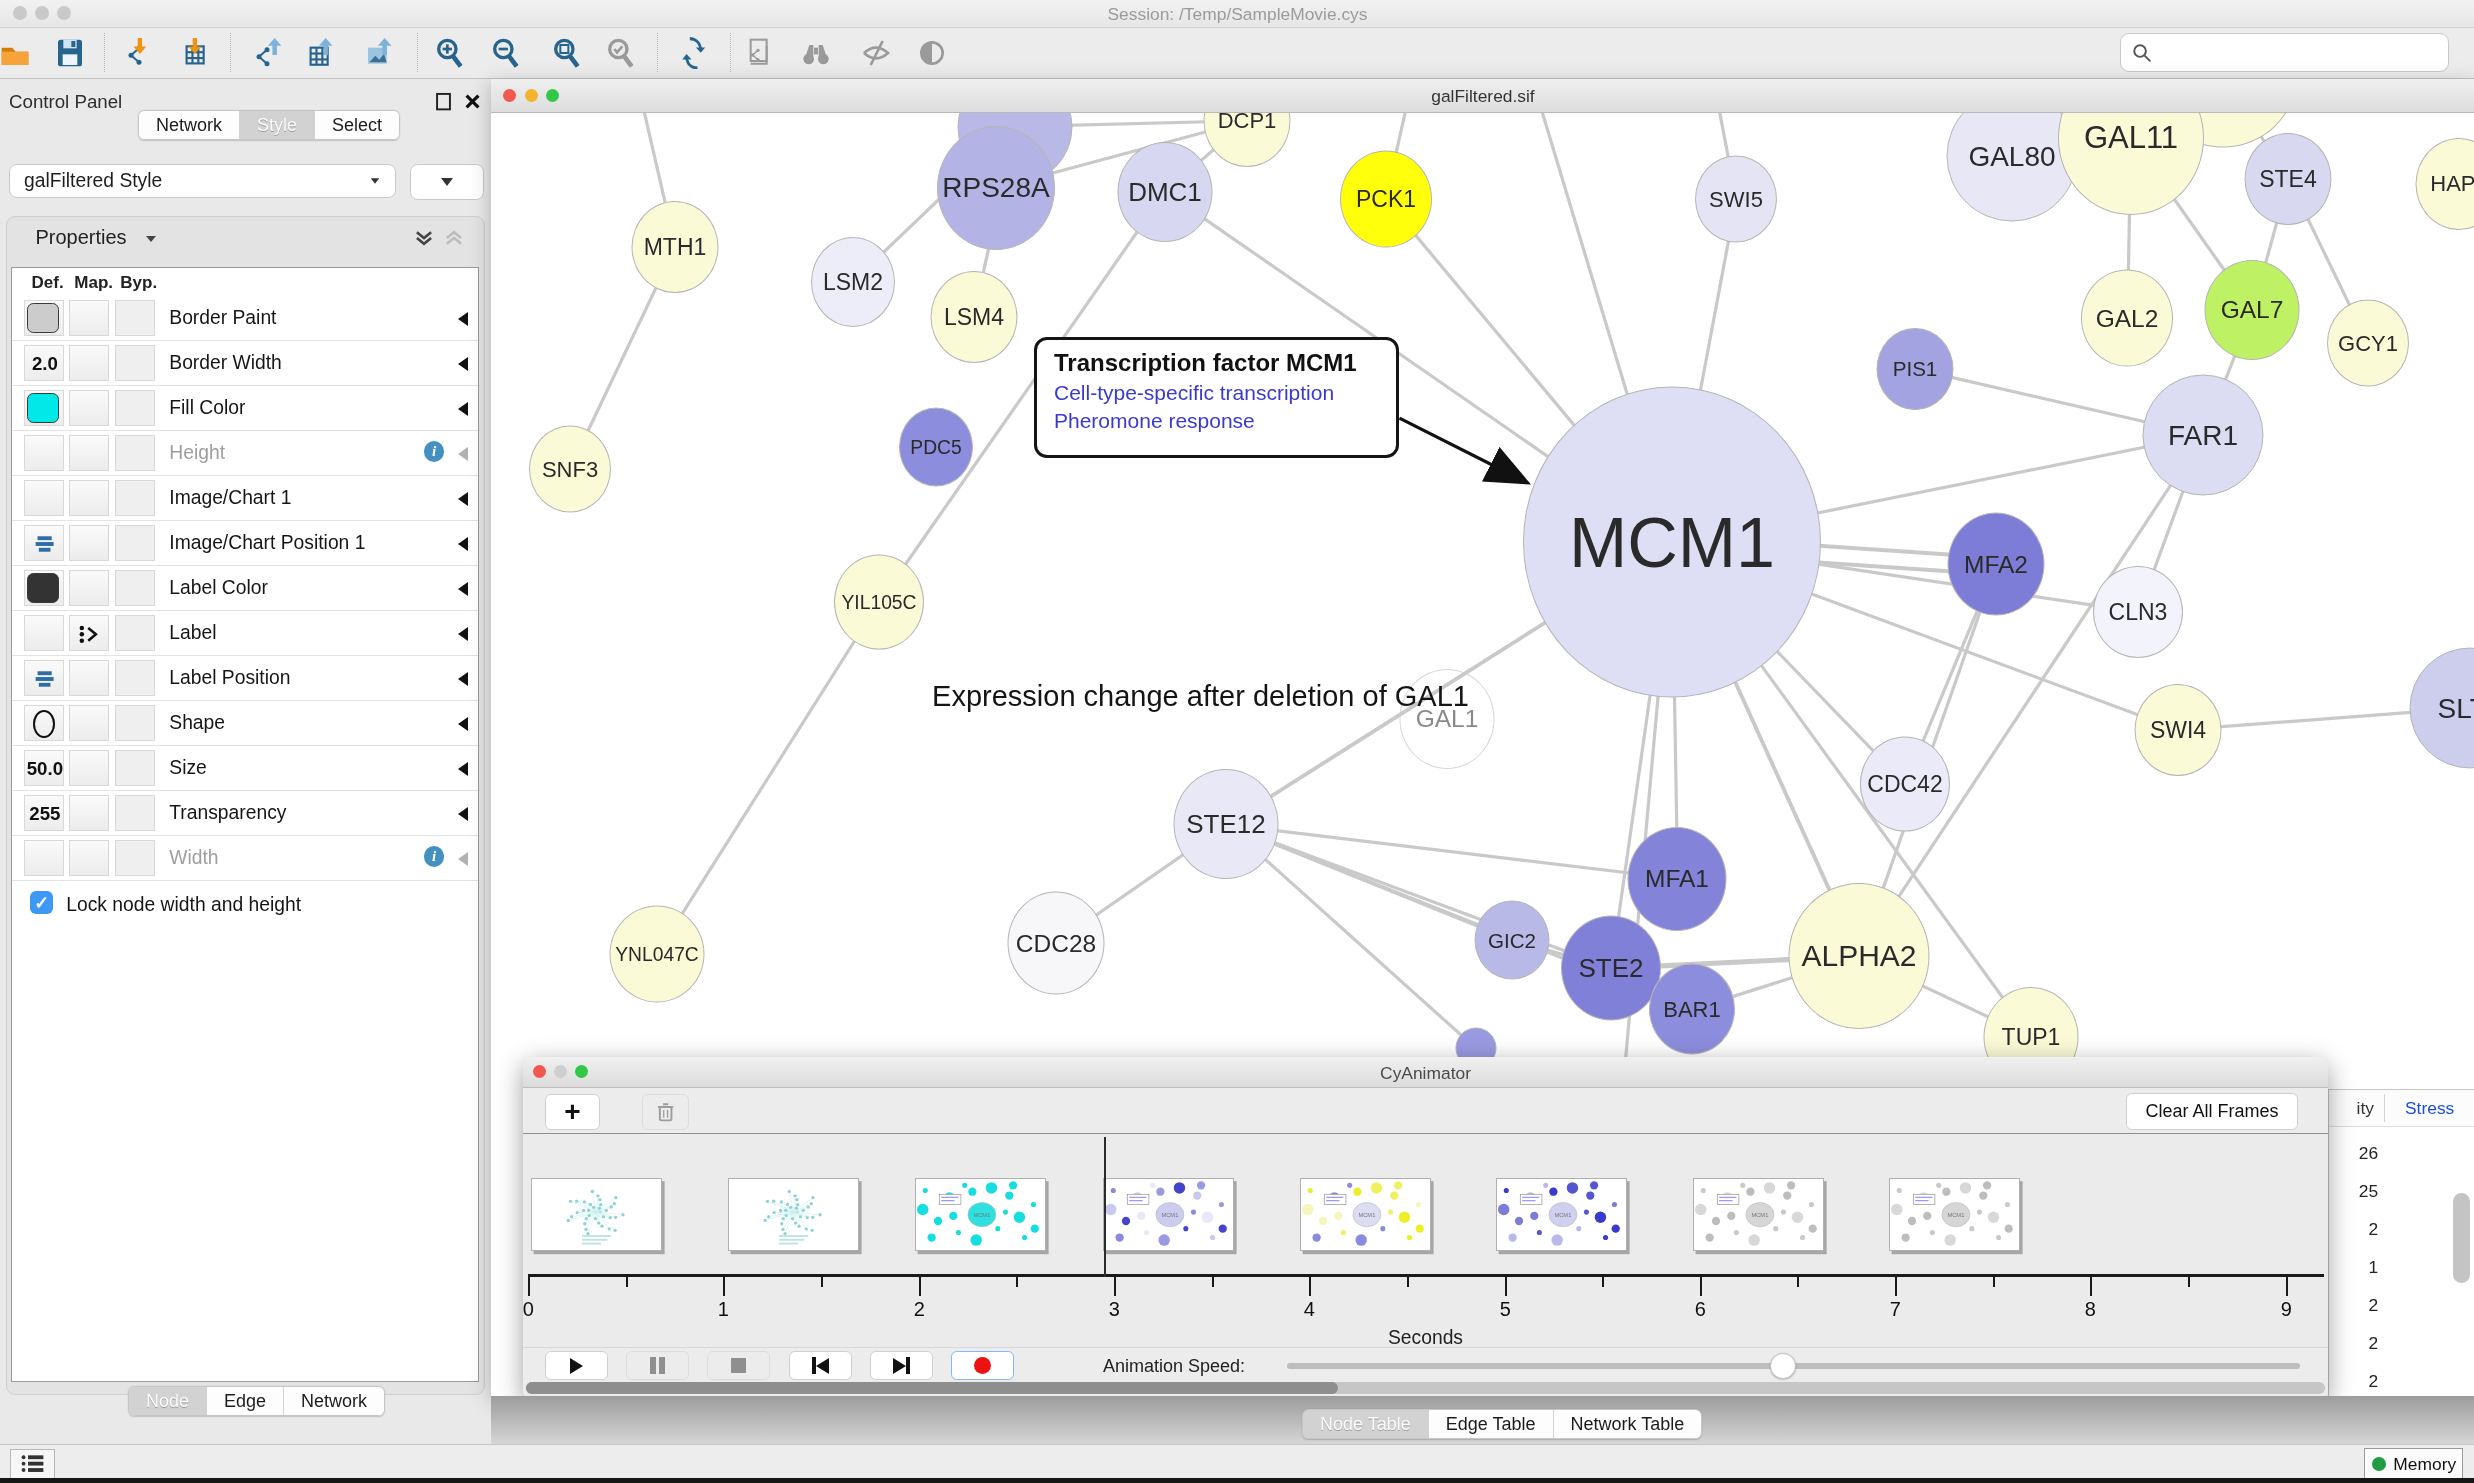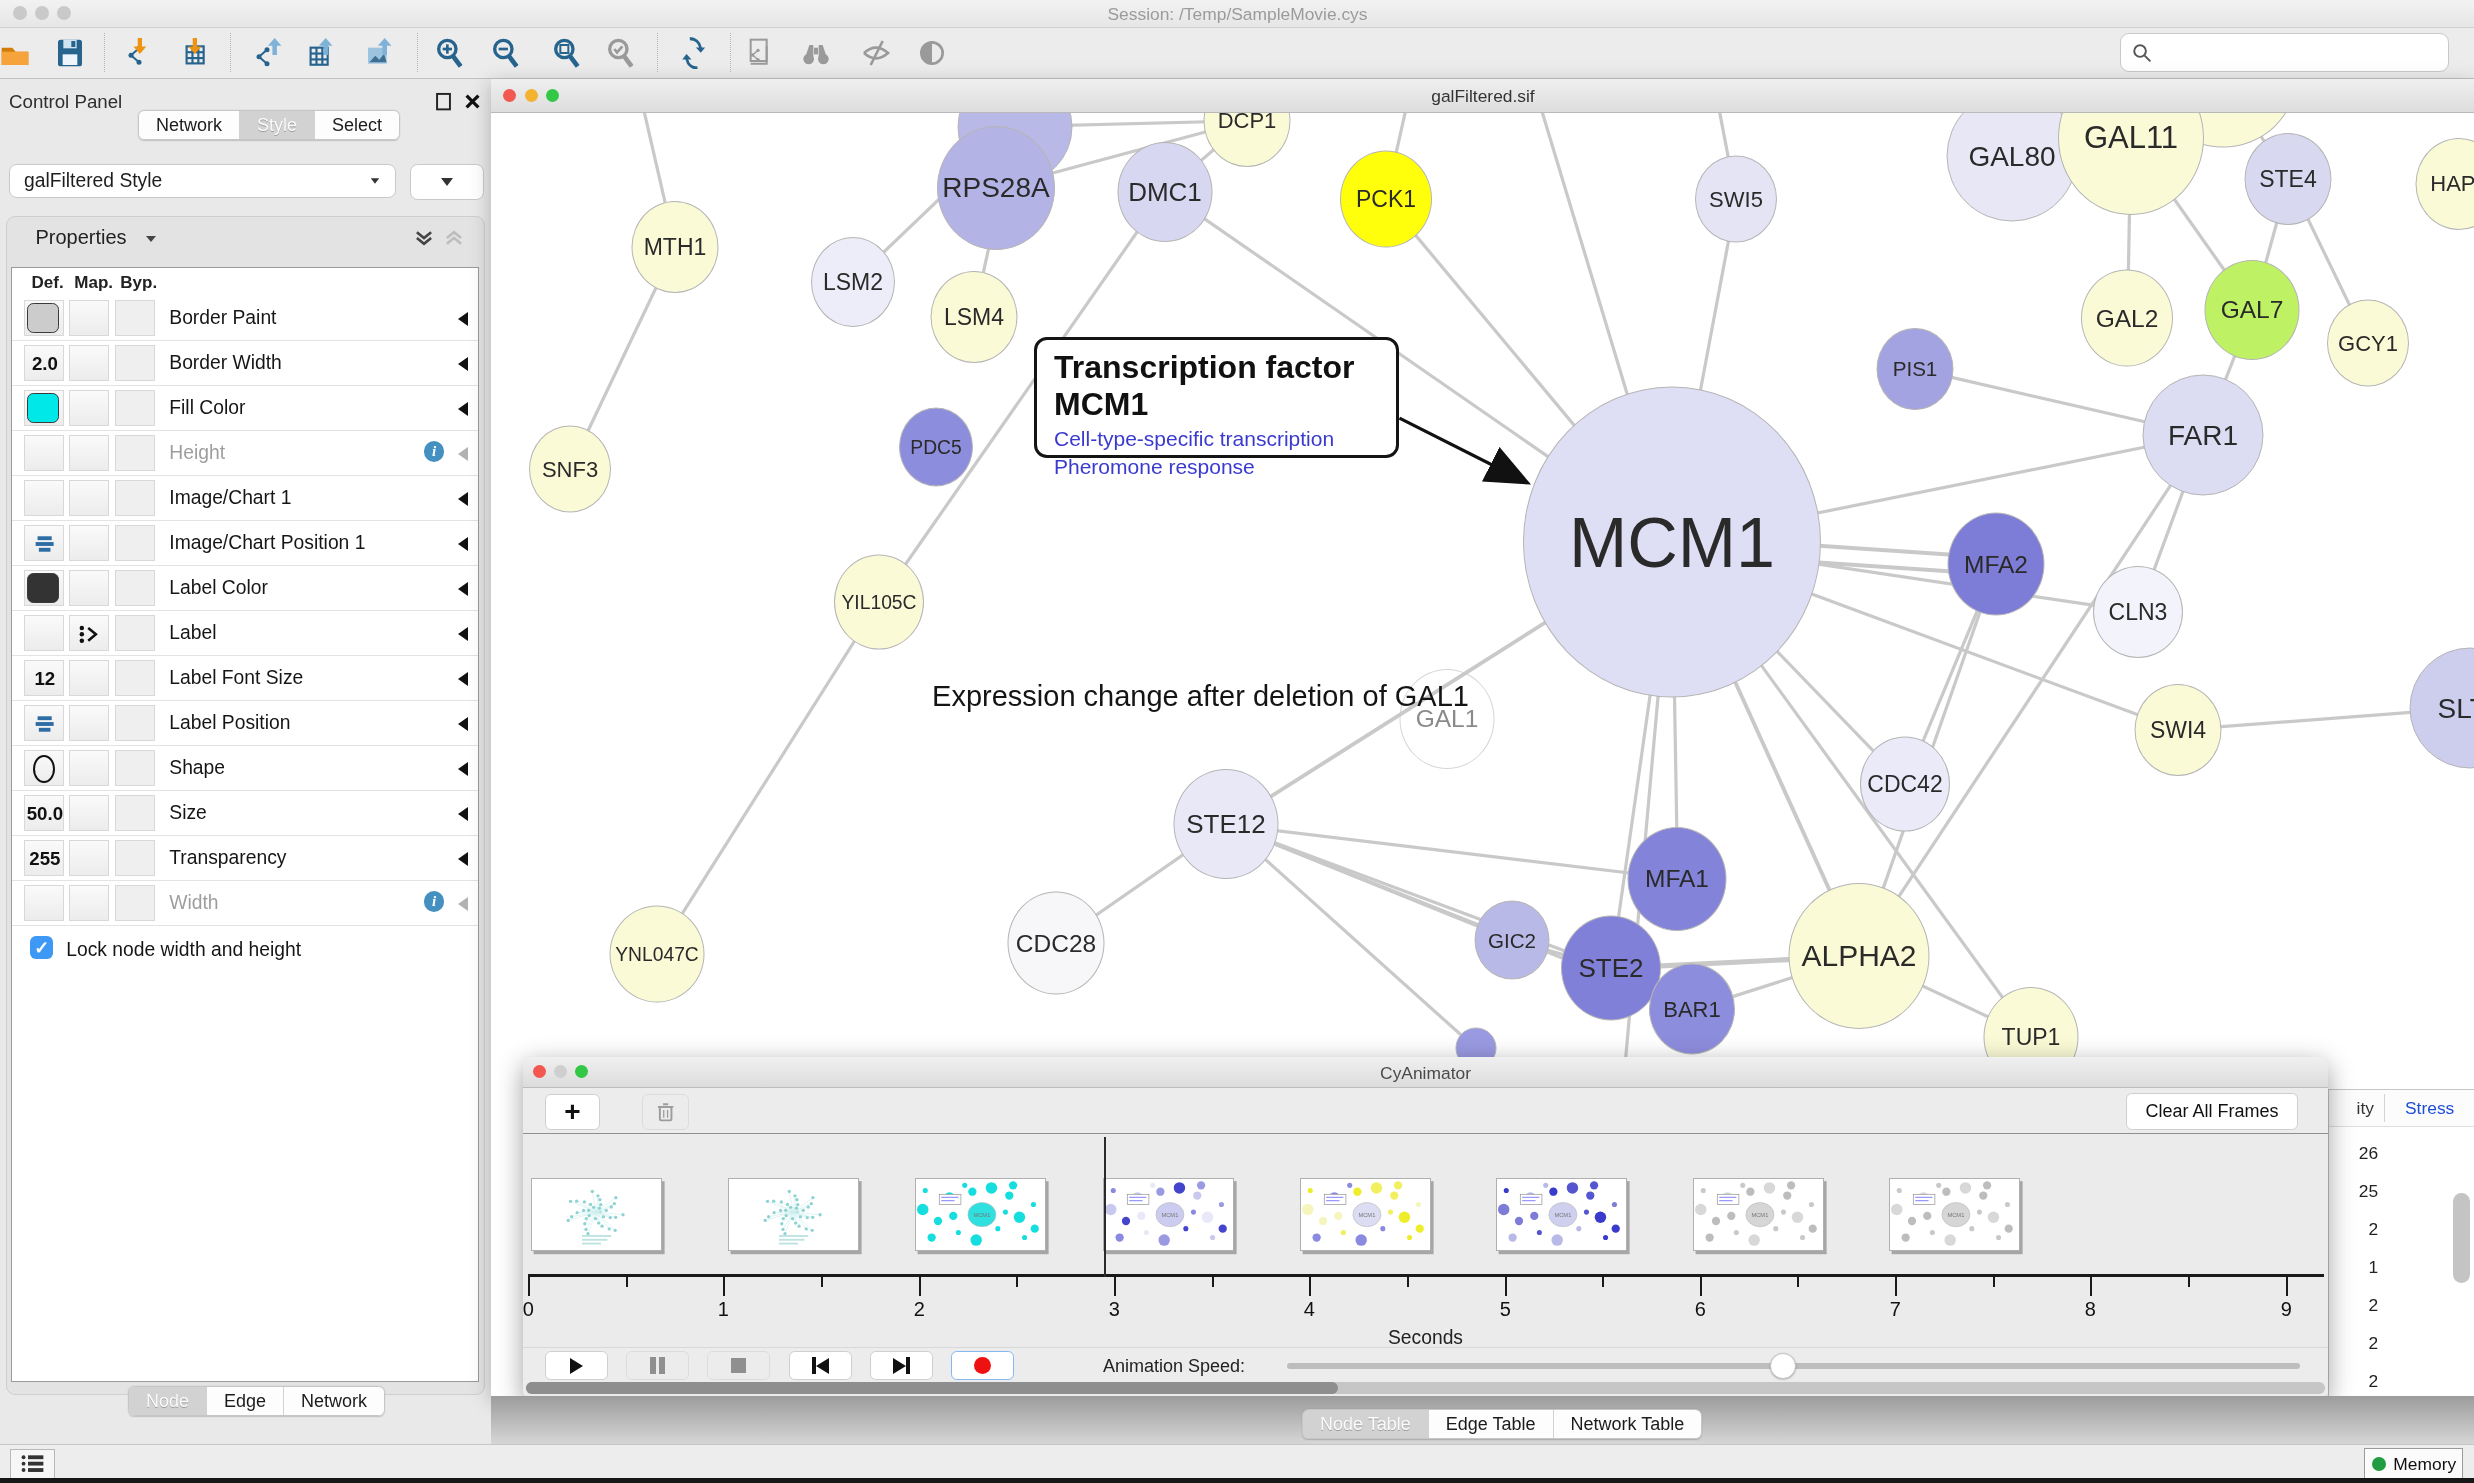--- a/index.html
+++ b/index.html
@@ -49,21 +49,21 @@
   .cp-tabs{position:absolute;left:128px;top:1307px;}
   
   .net-window{position:absolute;left:491px;top:79px;width:1984px;height:1317px;background:#fff;box-shadow:0 5.2px 19.3px rgba(0,0,0,.25);}
   .win-titlebar{position:absolute;left:0;top:0;width:100%;height:34px;background:linear-gradient(#efefef,#dddddd);border-bottom:0.6px solid #b9b9b9;box-sizing:border-box;}
   .win-titlebar .t{position:absolute;left:0;top:7px;width:100%;text-align:center;font-size:17.4px;color:#333;}
   .tl{width:13px;height:13px;top:9.7px;}
   .net-canvas{position:absolute;left:0;top:34px;width:1984px;height:1284px;background:#fff;overflow:hidden;}
   .net-canvas svg.edges{position:absolute;left:0;top:0;}
   .gnode{position:absolute;border:1.9px solid #b5b5b5;border-radius:50%;display:flex;align-items:center;justify-content:center;color:#2a2a2a;transform:translate(-50%,-50%);white-space:nowrap;}
   .annot{position:absolute;left:543px;top:224px;width:365px;height:121px;background:#fff;border:3.9px solid #141414;border-radius:13px;box-sizing:border-box;padding:9px 0 0 17px;}
-  .annot .a-title{font-size:32px;font-weight:bold;color:#111;}
+  .annot .a-title{font-size:24px;font-weight:bold;color:#111;}
   .annot .a-line{font-size:21px;color:#3a3ad0;margin-top:3.9px;}
   .caption{position:absolute;left:400px;top:567px;width:619px;text-align:center;font-size:29px;color:#141414;}
   
   .table-panel{position:absolute;left:2328px;top:1089px;width:147px;height:307px;background:#fff;border-left:1.3px solid #c6c6c6;border-top:1.3px solid #c6c6c6;box-sizing:border-box;overflow:hidden;}
   .tbl-head{position:absolute;left:0;top:0;width:100%;height:36px;border-bottom:1.3px solid #dedede;background:#fcfcfc;}
   .tbl-head .h1{position:absolute;left:-26px;top:7.7px;width:71px;text-align:right;font-size:17.4px;color:#333;}
   .tbl-head .h2{position:absolute;left:76px;top:7.7px;font-size:17.4px;color:#1d4ed8;}
   .tbl-head .div{position:absolute;left:55px;top:3.9px;height:28px;border-left:1.3px solid #d5d5d5;}
   .tbl-vals div{position:absolute;width:53px;text-align:right;font-size:17.4px;color:#222;}
   .vscroll{position:absolute;right:5.2px;top:103px;width:17px;height:90px;background:#c4c4c4;border-radius:8.4px;}
@@ -384,29 +384,20 @@
     <span class="cellbox cb-map">
                 <svg style="position:absolute;left:7.7px;top:7.7px" width="23" height="20.6" viewBox="0 0 36 32">
                   <circle cx="6" cy="6" r="3.5" fill="#111"></circle>
                   <circle cx="6" cy="16" r="3.5" fill="#111"></circle>
                   <circle cx="6" cy="26" r="3.5" fill="#111"></circle>
                   <polyline points="16,6 28,16 16,26" fill="none" stroke="#111" stroke-width="4"></polyline>
                 </svg>
               </span>
     <span class="cellbox cb-byp"></span>
     <span class="prop-label">Label</span>
-    <span class="row-arrow"></span>
-            </div>
-            <div class="prop-row ">
-    <span class="cellbox cb-def">
-                <span class="defnum">12</span>
-              </span>
-    <span class="cellbox cb-map"></span>
-    <span class="cellbox cb-byp"></span>
-    <span class="prop-label">Label Font Size</span>
     <span class="row-arrow"></span>
             </div>
             <div class="prop-row ">
     <span class="cellbox cb-def">
                 <svg style="position:absolute;left:10.3px;top:9px" width="19.3" height="18" viewBox="0 0 30 28">
                   <rect x="4" y="2" width="22" height="6" fill="#2e6da4"></rect>
                   <rect x="1" y="11" width="28" height="6" fill="#2e6da4"></rect>
                   <rect x="6" y="20" width="18" height="6" fill="#2e6da4"></rect>
                 </svg>
               </span>

